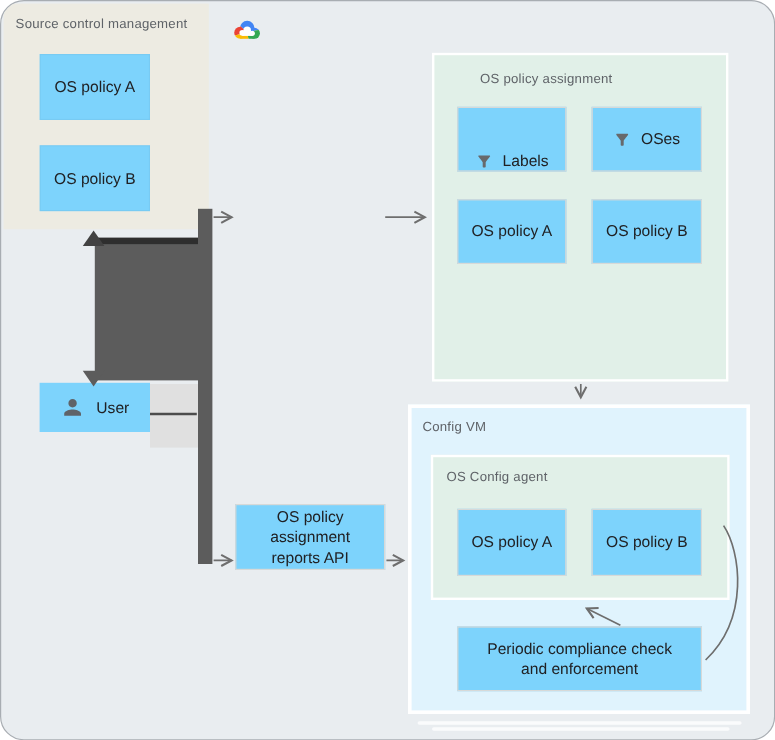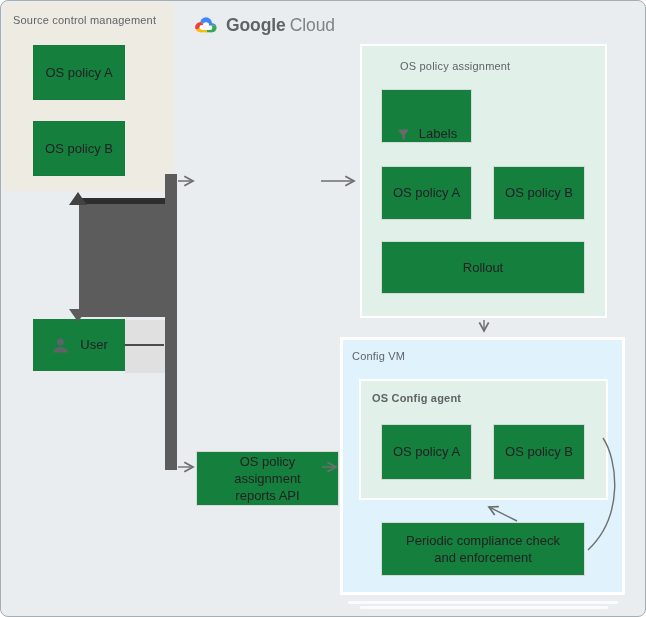--- a/index.html
+++ b/index.html
@@ -1,28 +1,28 @@
 <!DOCTYPE html>
 <html><head>
 <meta charset="utf-8">
 <style>
   html,body{margin:0;padding:0;background:#fff;}
   #canvas{
     position:relative;width:644px;height:615px;margin:0;
-    background:#e9edf0;border:1px solid #a8adb2;border-radius:8px;overflow:hidden;
+    background:#e9edf0;border:1px solid #a8adb2;border-radius:20px;overflow:hidden;
     font-family:"Liberation Sans",sans-serif;color:#202124;
   }
   .grp{position:absolute;box-sizing:border-box;}
   .grp-title{position:absolute;font-size:11px;color:#5f6368;letter-spacing:.2px;white-space:nowrap;}
   .beige{left:2px;top:2px;width:171px;height:188px;background:#edebe2;}
   .green-a{left:359px;top:43px;width:247px;height:274px;background:#e1f0e8;border:2px solid #fff;}
   .blue-vm{left:339px;top:336px;width:285px;height:258px;background:#e0f3fd;border:3px solid #fff;}
   .green-b{left:358px;top:378px;width:249px;height:121px;background:#e1f0e8;border:2px solid #fff;}
   .card{
-    position:absolute;box-sizing:border-box;background:#15803d;
+    position:absolute;box-sizing:border-box;background:#7dd3fc;
     display:flex;align-items:center;justify-content:center;
     font-size:13px;color:#202124;text-align:center;line-height:1.32;
     border:1px solid #d7d9d8;z-index:2;
   }
   .card.noborder{border:1px solid rgba(0,0,0,0.035);}
   .card .wrap{display:block;}
   .chip-icon{display:inline-flex;margin-right:8px;flex:none;}
   .graycard{position:absolute;left:124px;top:319px;width:42px;height:53px;background:#e0e0e0;z-index:1;}
   .stackline{position:absolute;height:3px;background:#fafbfc;border-radius:2px;z-index:2;}
   #overlay{position:absolute;left:0;top:0;z-index:3;pointer-events:none;}
@@ -67,68 +67,70 @@
           <polygon points="12,10.5 13.5,19 0,19 0,14" fill="#fbbc05"></polygon>
         </g>
         <g fill="#fff">
           <circle cx="8.2" cy="11.2" r="2.2"></circle>
           <circle cx="12" cy="9.3" r="2.9"></circle>
           <circle cx="15.9" cy="11.6" r="2"></circle>
           <rect x="8.2" y="10.4" width="7.7" height="3.2"></rect>
         </g>
       </svg>
     </span>
-    <span class="logo-text">
-      <span class="g1">Google</span><span class="g2">Cloud</span>
-    </span>
   </div>
 
 
   <div class="grp green-a"></div>
   <div class="grp-title" style="left:379px;top:59px;margin-left:20px;">OS policy assignment</div>
 
   <div class="card" style="left:380px;top:88px;width:91px;height:54px;align-items:flex-end;">
     <span class="chip-icon">
       <svg width="15" height="15" viewBox="0 0 24 24" fill="#67696c">
         <path d="M4.25 5.61C6.27 8.2 10 13 10 13v6c0 .55.45 1 1 1h2c.55 0 1-.45 1-1v-6s3.72-4.8 5.74-7.39C20.25 4.95 19.78 4 18.95 4H5.04c-.83 0-1.3.95-.79 1.61z"></path>
       </svg>
     </span>
     <span>Labels</span>
   </div>
 
+  <div class="card" style="left:492px;top:88px;width:92px;height:54px;">
+    <span class="chip-icon">
+      <svg width="15" height="15" viewBox="0 0 24 24" fill="#67696c">
+        <path d="M4.25 5.61C6.27 8.2 10 13 10 13v6c0 .55.45 1 1 1h2c.55 0 1-.45 1-1v-6s3.72-4.8 5.74-7.39C20.25 4.95 19.78 4 18.95 4H5.04c-.83 0-1.3.95-.79 1.61z"></path>
+      </svg>
+    </span>
+    <span>OSes</span>
+  </div>
 
   <div class="card" style="left:380px;top:165px;width:91px;height:54px;">
     <span>OS policy A</span>
   </div>
   <div class="card" style="left:492px;top:165px;width:92px;height:54px;">
     <span>OS policy B</span>
   </div>
-  <div class="card" style="left:380px;top:240px;width:204px;height:53px;">
-    <span>Rollout</span>
-  </div>
 
   <div class="graycard"></div>
-  <div class="card noborder" style="left:32px;top:318px;width:92px;height:52px;border:none;">
+  <div class="card noborder" style="left:32px;top:318px;width:92px;height:41px;border:none;">
     <span style="display:inline-flex;">
       <svg width="21" height="21" viewBox="0 0 24 24" fill="#5f6368">
         <path d="M12 12c2.21 0 4-1.79 4-4s-1.79-4-4-4-4 1.79-4 4 1.79 4 4 4zm0 2c-2.67 0-8 1.34-8 4v2h16v-2c0-2.66-5.33-4-8-4z"></path>
       </svg>
     </span>
     <span class="user-label">User</span>
   </div>
 
-  <div class="card" style="left:195px;top:450px;width:143px;height:55px;">
+  <div class="card" style="left:195px;top:419px;width:125px;height:55px;">
     <span class="wrap" style="width:88px;">OS policy assignment reports API</span>
   </div>
 
   <div class="grp blue-vm"></div>
   <div class="grp-title" style="left:351px;top:349px;">Config VM</div>
 
   <div class="grp green-b"></div>
-  <div class="grp-title" style="left:371px;top:391px;font-weight:bold;">OS Config agent</div>
+  <div class="grp-title" style="left:371px;top:391px;">OS Config agent</div>
 
   <div class="card" style="left:380px;top:423px;width:91px;height:56px;">
     <span>OS policy A</span>
   </div>
   <div class="card" style="left:492px;top:423px;width:92px;height:56px;">
     <span>OS policy B</span>
   </div>
 
   <div class="card" style="left:380px;top:521px;width:204px;height:54px;">
     <span class="wrap" style="width:160px;">Periodic compliance check and enforcement</span>

